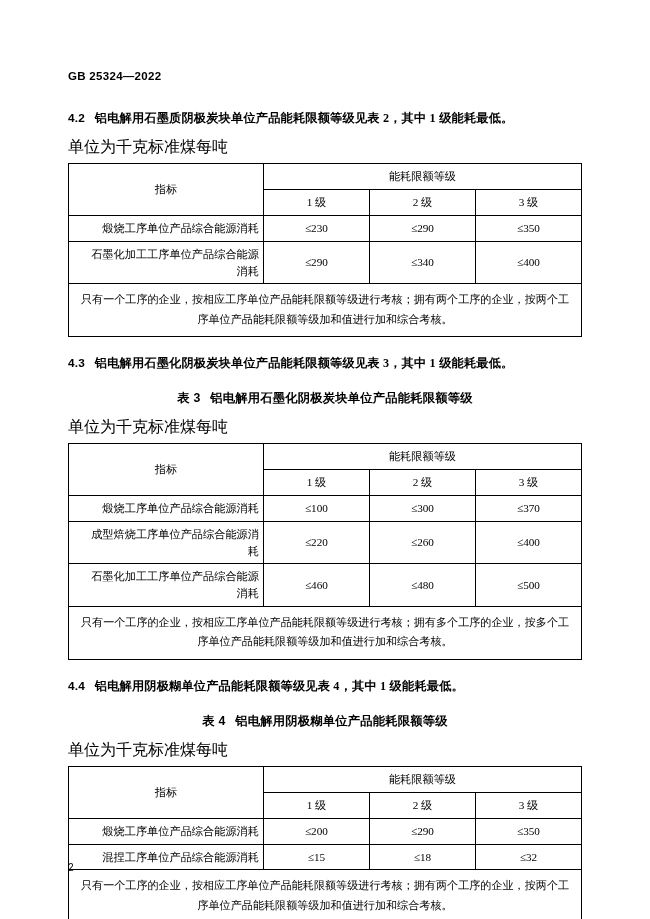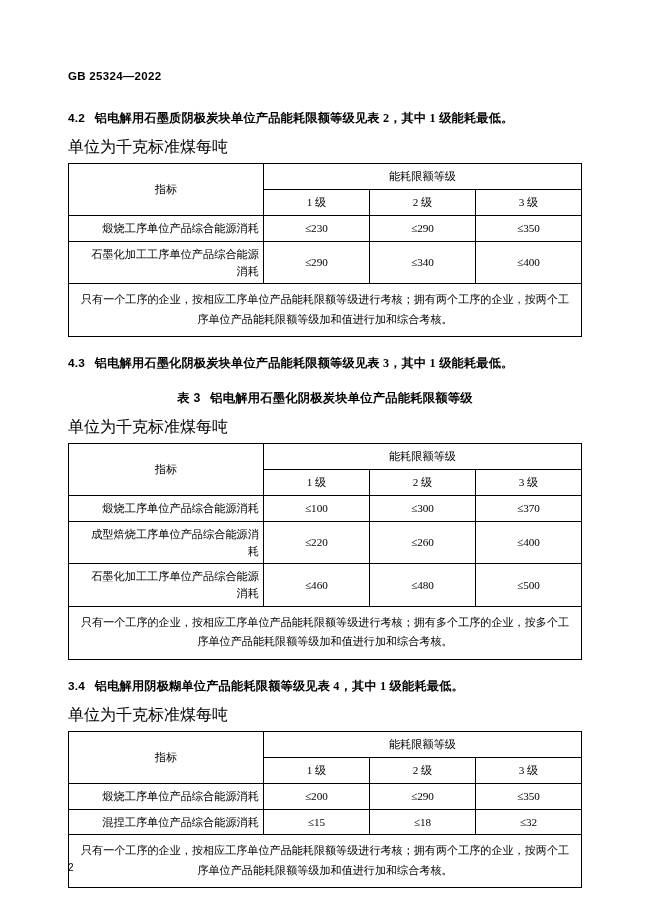--- a/index.html
+++ b/index.html
@@ -203,24 +203,28 @@
         </tr>
         <tr>
           <td class="note" colspan="4">只有一个工序的企业，按相应工序单位产品能耗限额等级进行考核；拥有多个工序的企业，按多个工序单位产品能耗限额等级加和值进行加和综合考核。</td>
         </tr>
       </tbody>
     </table>
 
     <div class="gap-after-table"></div>
 
     <p class="para">
-      <span class="num">3.4</span>
+      <span class="num">4.4</span>
       &nbsp;&nbsp;<span class="txt">铝电解用阴极糊单位产品能耗限额等级见表 4，其中 1 级能耗最低。</span>
     </p>
 
+    <div class="tbl-title">
+      <span class="tno">表 4</span>
+      &nbsp;&nbsp;<span>铝电解用阴极糊单位产品能耗限额等级</span>
+    </div>
 
     <div class="unit-line">单位为千克标准煤每吨</div>
 
     <table class="data">
       <colgroup>
         <col style="width:38%">
         <col style="width:20.666%">
         <col style="width:20.666%">
         <col style="width:20.666%">
       </colgroup>

